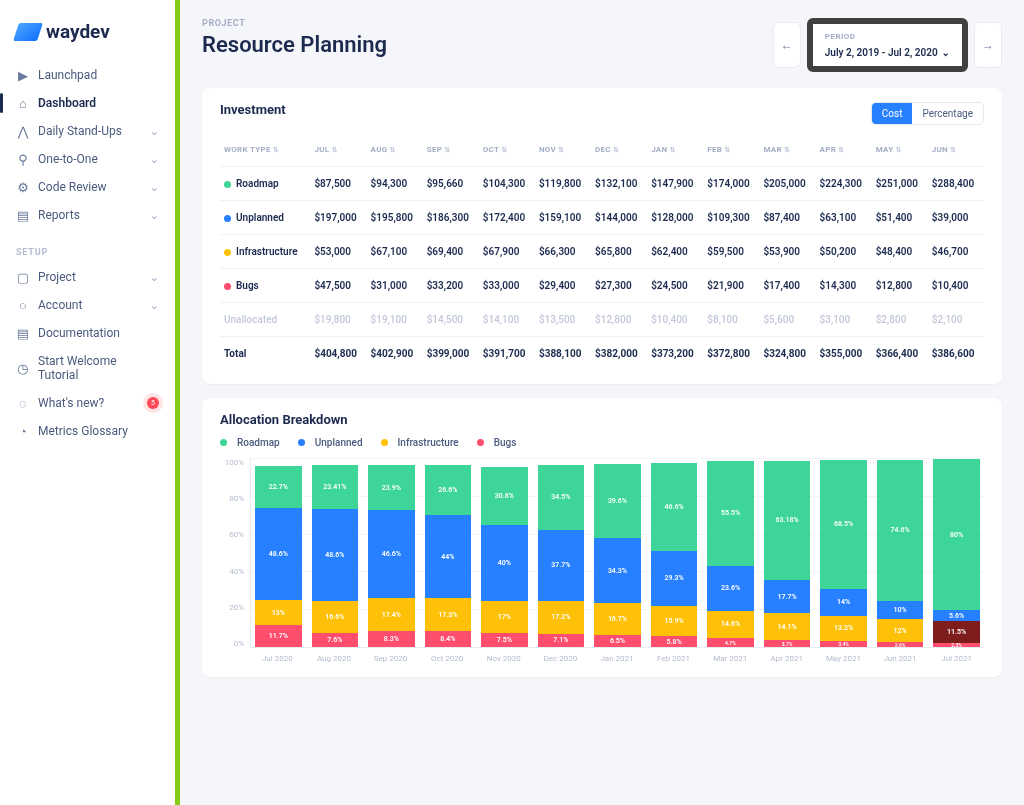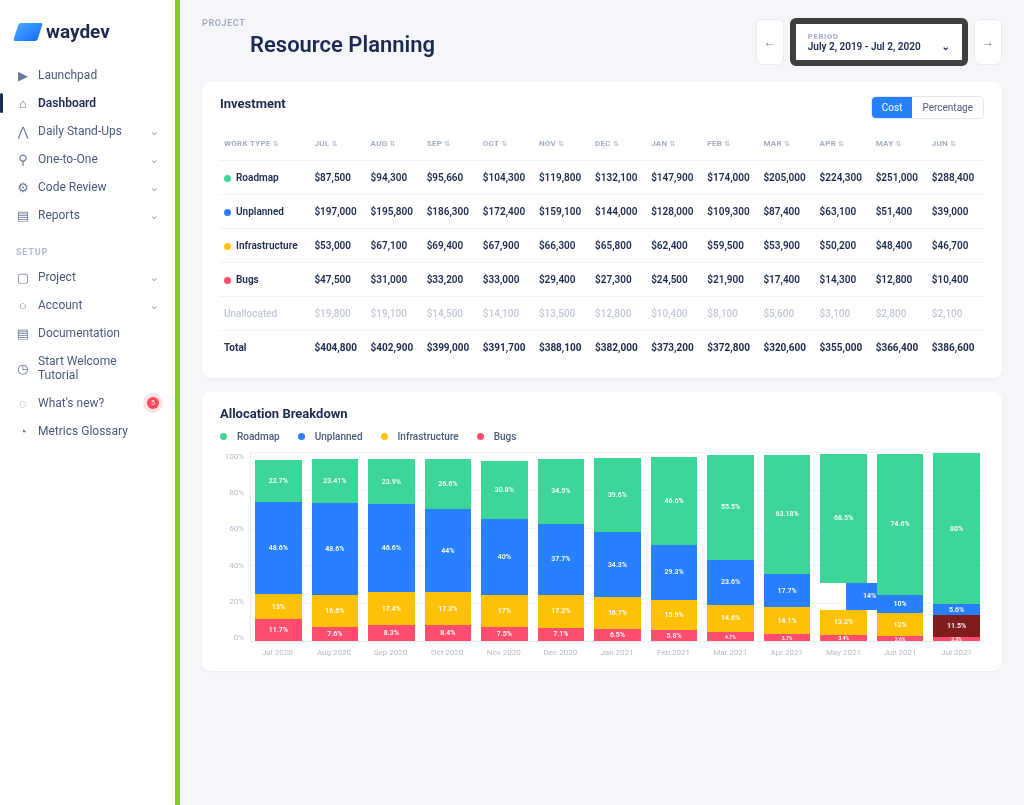--- a/index.html
+++ b/index.html
@@ -14,26 +14,26 @@
 .nav-item.active::before { content: ""; position: absolute; left: 0; top: 4px; bottom: 4px; width: 3px; background: #1b2a4e; border-radius: 2px; }
 .nav-icon { width: 14px; height: 14px; display: inline-flex; align-items: center; justify-content: center; color: #6b7b9e; font-size: 13px; }
 .nav-label { flex: 1; }
 .chevron { color: #9aa6bf; font-size: 11px; }
 .nav-section { padding: 18px 16px 6px; font-size: 9px; font-weight: 700; letter-spacing: 0.8px; color: #b3bbcf; }
 .badge { display: inline-block; min-width: 12px; height: 12px; border-radius: 50%; background: #ff4757; color: #fff; font-size: 7px; text-align: center; line-height: 12px; margin-left: 2px; box-shadow: 0 0 0 4px rgba(255,71,87,0.15); }
 
 .main { flex: 1; padding: 18px 22px; overflow: hidden; }
 .header { display: flex; align-items: flex-start; justify-content: space-between; margin-bottom: 16px; }
 .header-left .eyebrow { font-size: 9px; font-weight: 700; letter-spacing: 0.6px; color: #a3adc5; }
-.header-left h1 { font-size: 22px; font-weight: 600; color: #1b2a4e; margin-top: 4px; margin-left: 48px; }
+.header-left h1 { font-size: 22px; font-weight: 600; color: #1b2a4e; margin-top: 4px; }
 .period-group { display: flex; align-items: center; gap: 6px; }
 .arrow-btn { width: 28px; height: 46px; background: #fff; border: 1px solid #e8ebf1; border-radius: 6px; display: flex; align-items: center; justify-content: center; cursor: pointer; color: #6a7a9c; }
 .period-box { background: #fff; border: 6px solid #404040; border-radius: 6px; padding: 8px 12px; min-width: 148px; }
 .period-box .lbl { font-size: 8px; font-weight: 700; color: #a3adc5; letter-spacing: 0.5px; }
-.period-box .val { font-size: 10px; font-weight: 600; color: #1b2a4e; margin-top: 0; display: flex; gap: 21px; }
+.period-box .val { font-size: 10px; font-weight: 600; color: #1b2a4e; margin-top: 6px; display: flex; gap: 4px; }
 
 .card { background: #fff; border-radius: 8px; box-shadow: 0 1px 2px rgba(20,30,60,0.04); padding: 14px 18px; margin-bottom: 14px; }
 .card-header { display: flex; align-items: flex-start; justify-content: space-between; margin-bottom: 12px; }
 .card-header h2 { font-size: 13px; font-weight: 700; color: #1b2a4e; }
 .toggle { display: flex; border: 1px solid #e3e7f0; border-radius: 5px; overflow: hidden; font-size: 10px; }
 .toggle-opt { padding: 5px 10px; cursor: pointer; color: #4a5b7e; }
 .toggle-opt.active { background: #2680ff; color: #fff; font-weight: 400; }
 
 .table { width: 100%; font-size: 10px; border-collapse: collapse; }
 .table th { text-align: left; font-size: 8px; font-weight: 700; color: #a3adc5; letter-spacing: 0.3px; padding: 8px 4px 12px; white-space: nowrap; }
@@ -250,21 +250,21 @@
             <tr class="total">
               <td>Total</td>
               <td class="num">$404,800</td>
               <td class="num">$402,900</td>
               <td class="num">$399,000</td>
               <td class="num">$391,700</td>
               <td class="num">$388,100</td>
               <td class="num">$382,000</td>
               <td class="num">$373,200</td>
               <td class="num">$372,800</td>
-              <td class="num">$320,600</td>
+              <td class="num">$324,800</td>
               <td class="num">$355,000</td>
               <td class="num">$366,400</td>
               <td class="num">$386,600</td>
             </tr>
           </tbody>
       </table>
     </div>
 
     <div class="card">
       <h2 style="font-size:13px;font-weight:700;margin-bottom:10px;">Allocation Breakdown</h2>
@@ -357,21 +357,21 @@
             </div>
             <div class="bar-col">
               <div class="seg" style="background: rgb(255, 77, 109); height: 3.7%; font-size: 5px;">3.7%</div>
               <div class="seg" style="background: rgb(255, 193, 7); height: 14.1%;">14.1%</div>
               <div class="seg" style="background: rgb(38, 128, 255); height: 17.7%;">17.7%</div>
               <div class="seg" style="background: rgb(61, 213, 152); height: 63.18%;">63.18%</div>
             </div>
             <div class="bar-col">
               <div class="seg" style="background: rgb(255, 77, 109); height: 3.4%; font-size: 5px;">3.4%</div>
               <div class="seg" style="background: rgb(255, 193, 7); height: 13.2%;">13.2%</div>
-              <div class="seg" style="background: rgb(38, 128, 255); height: 14%; margin-left: 26px;">14%</div>
+              <div class="seg" style="background: rgb(38, 128, 255); height: 14%;">14%</div>
               <div class="seg" style="background: rgb(61, 213, 152); height: 68.5%;">68.5%</div>
             </div>
             <div class="bar-col">
               <div class="seg" style="background: rgb(255, 77, 109); height: 2.6%; font-size: 5px;">2.6%</div>
               <div class="seg" style="background: rgb(255, 193, 7); height: 12%;">12%</div>
               <div class="seg" style="background: rgb(38, 128, 255); height: 10%;">10%</div>
               <div class="seg" style="background: rgb(61, 213, 152); height: 74.6%;">74.6%</div>
             </div>
             <div class="bar-col">
               <div class="seg" style="background: rgb(255, 77, 109); height: 2.3%; font-size: 5px;">2.3%</div>

